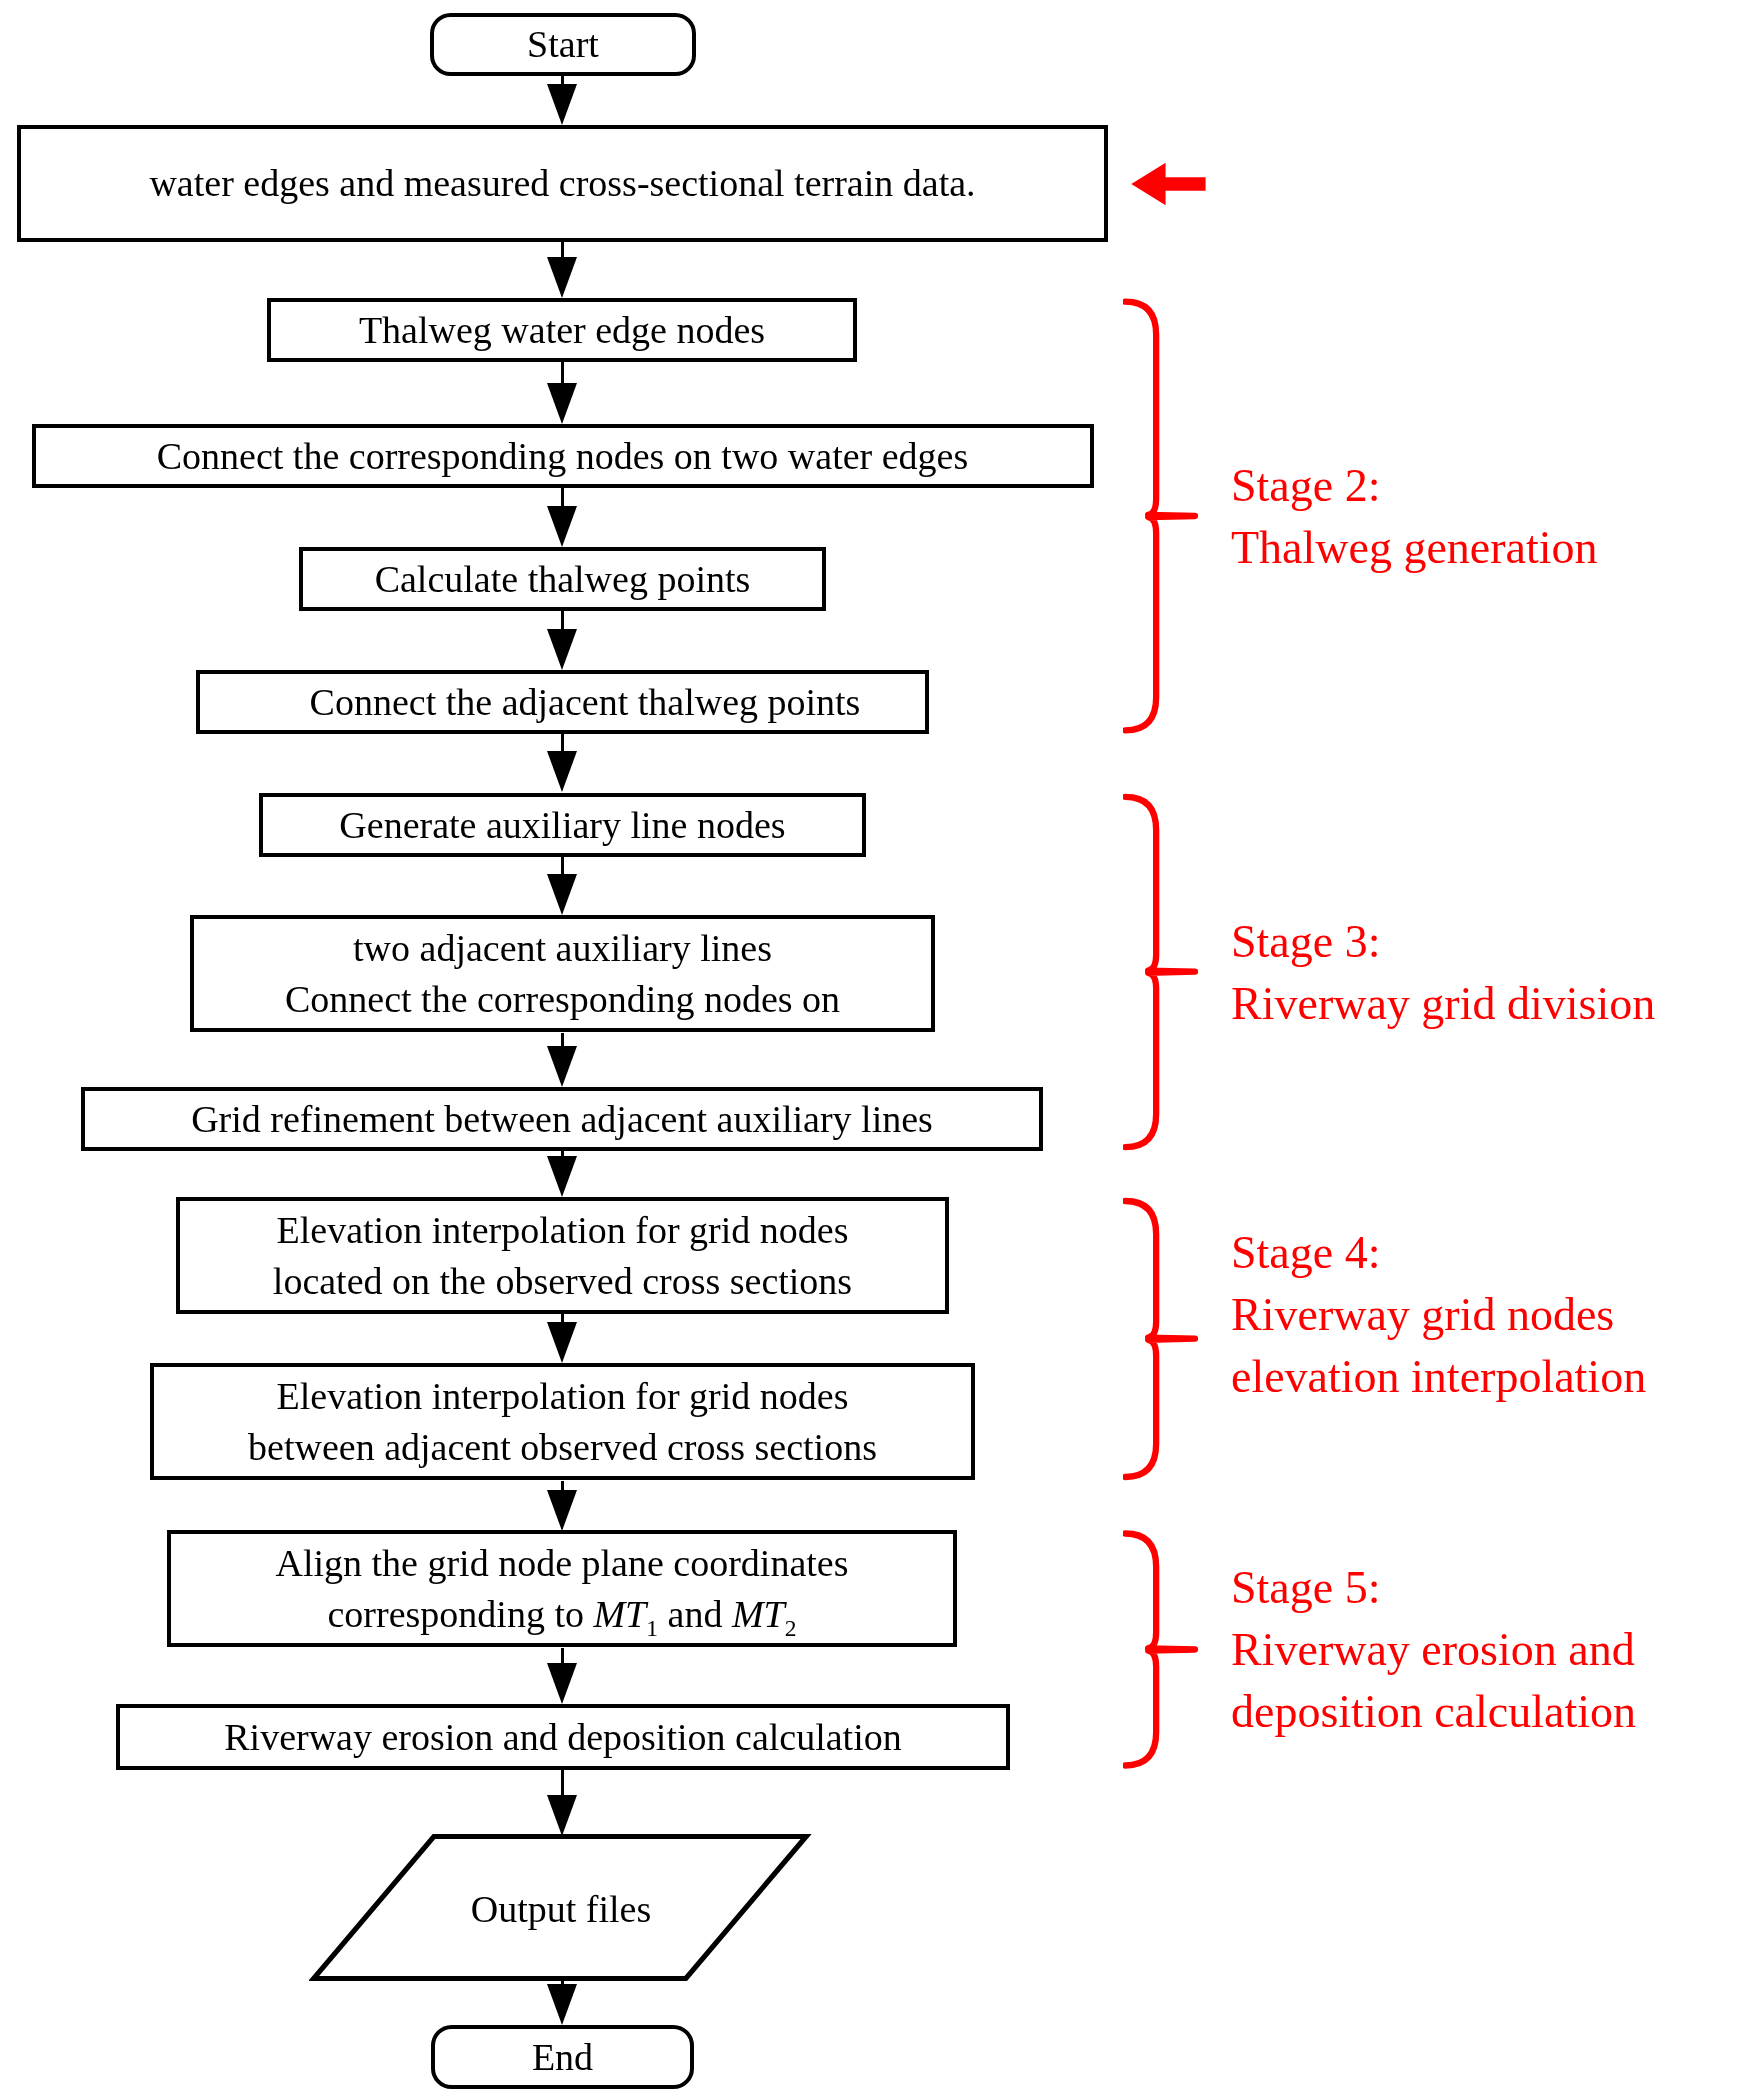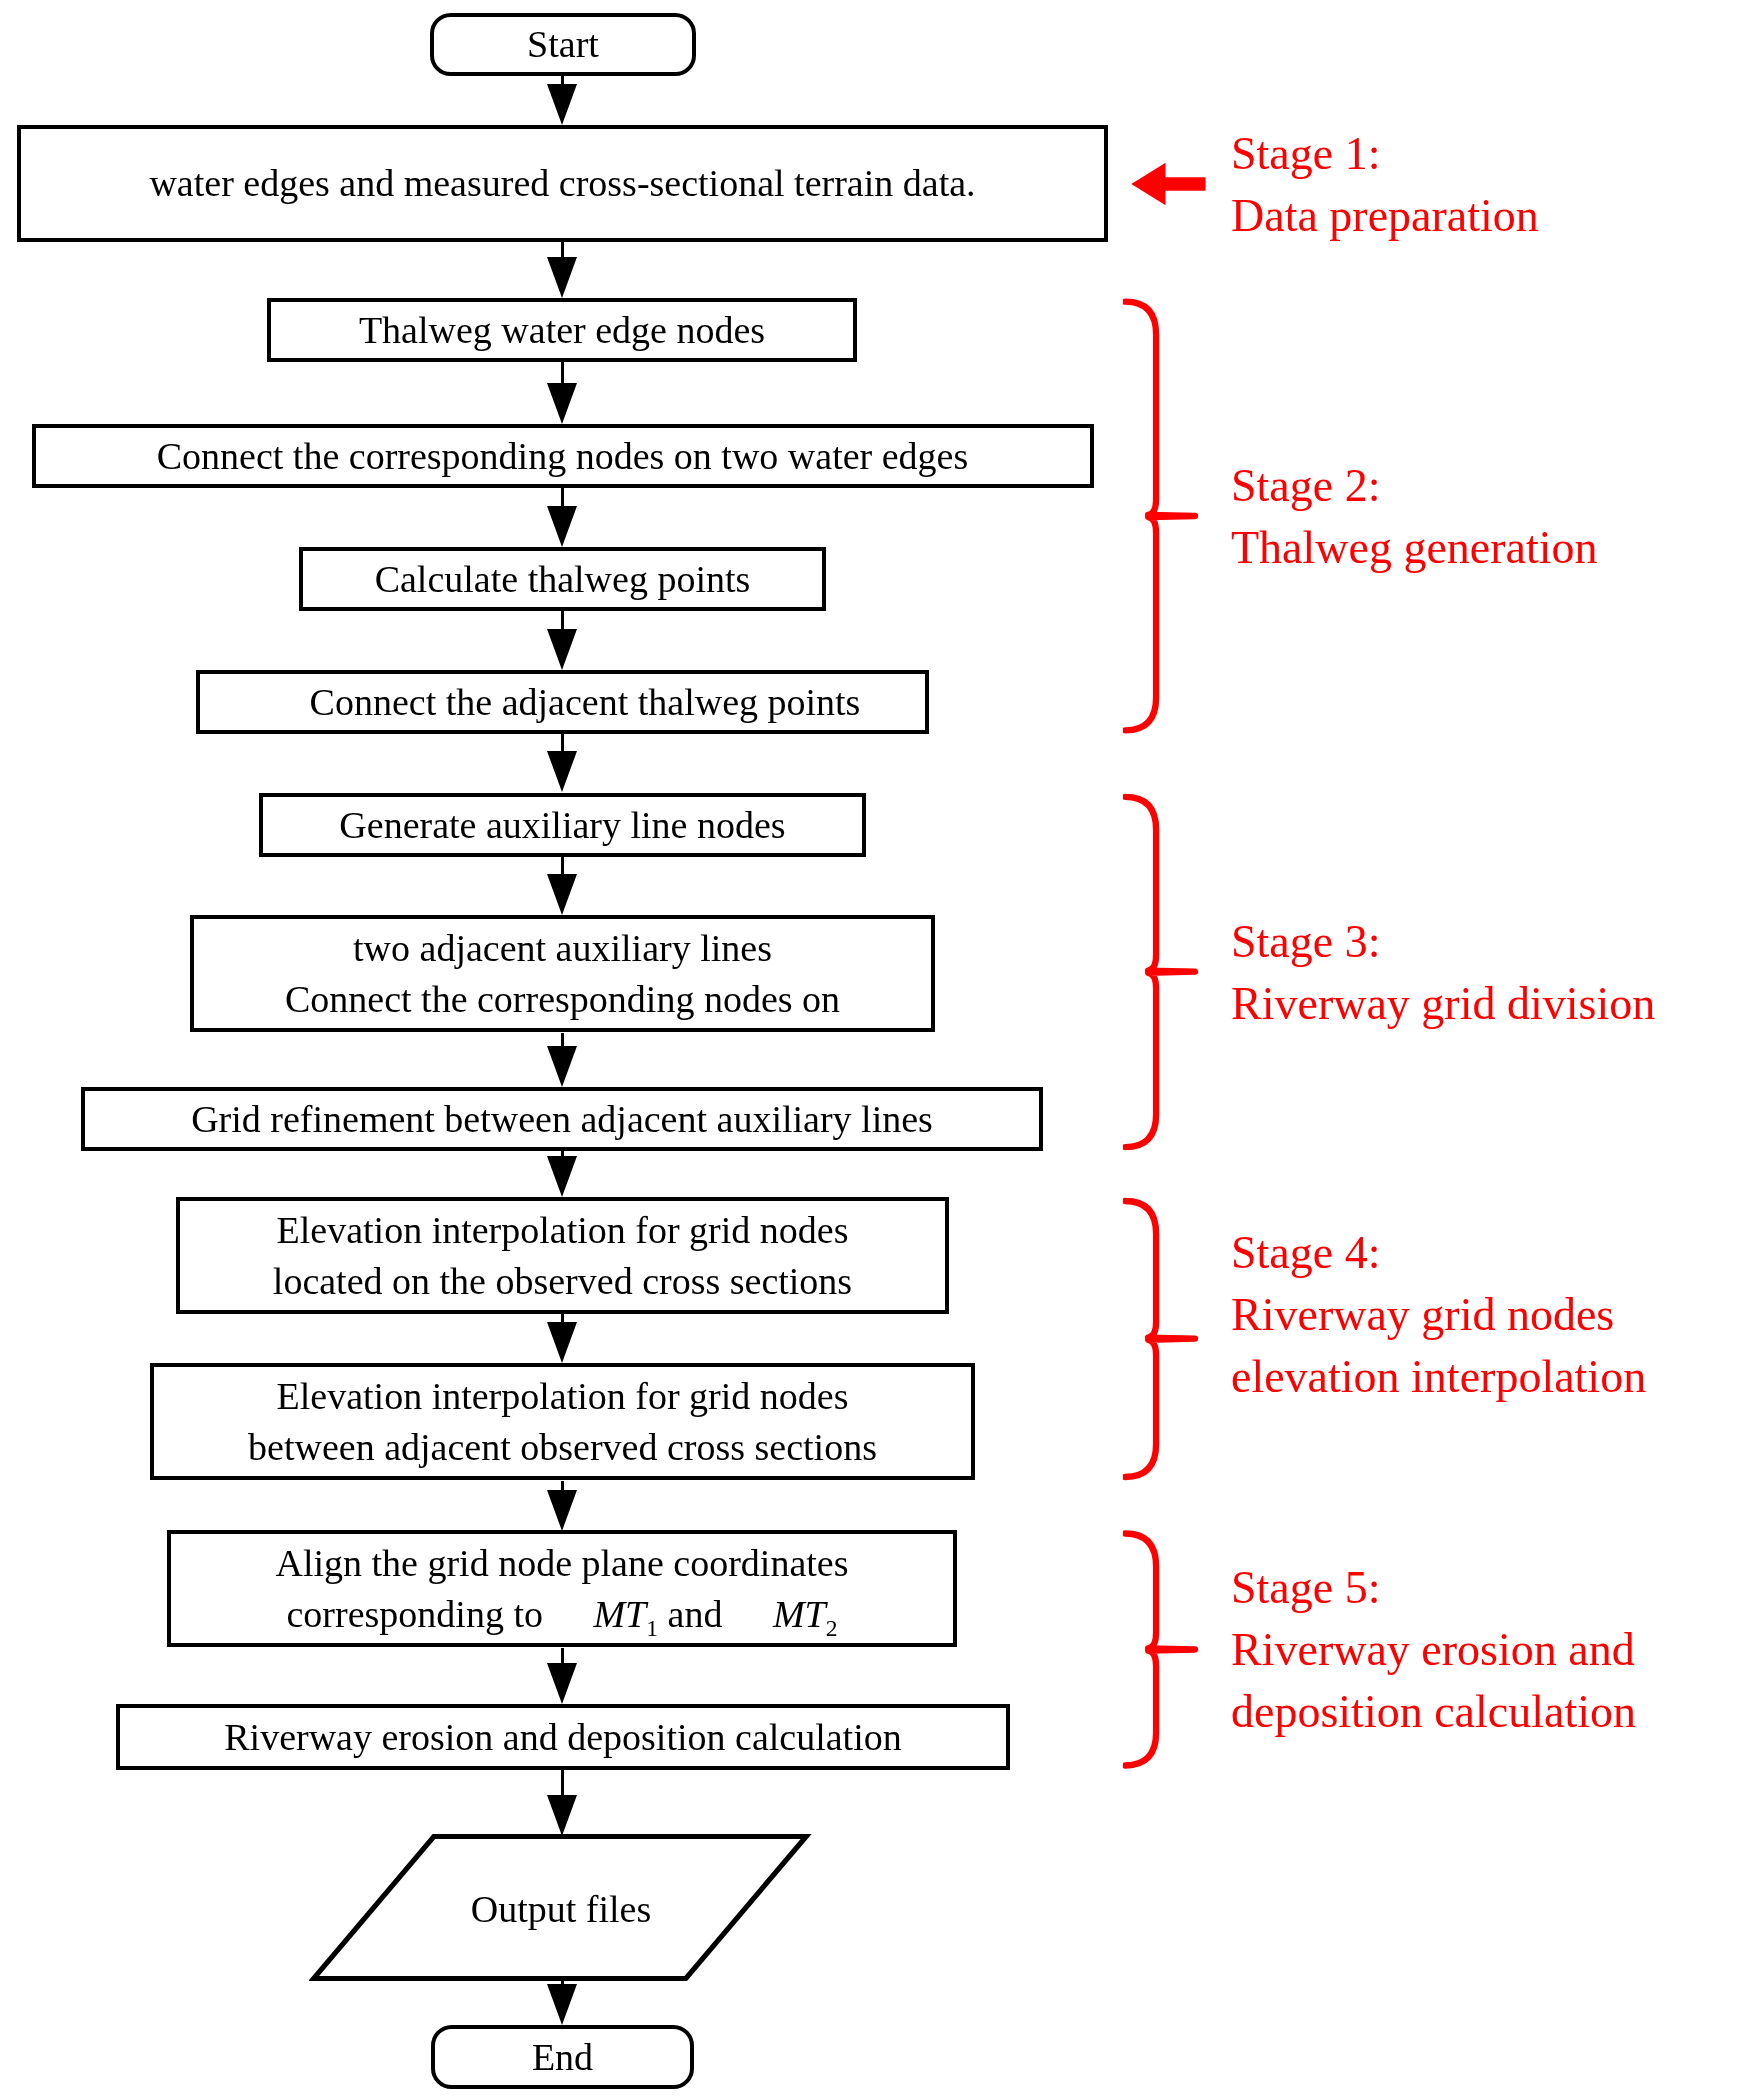--- a/index.html
+++ b/index.html
@@ -13,21 +13,21 @@
 
   
   .node{
     position:absolute;box-sizing:border-box;background:var(--paper);
     border:4.6px solid var(--ink);
     display:flex;flex-direction:column;align-items:center;justify-content:center;
     text-align:center;font-size:38px;line-height:1.34;white-space:nowrap;
   }
   .rounded{border-radius:20.6px;text-align:right;}
   .node .ln{display:block;}
-  .it{font-style:italic;margin-left:41px;}
+  .it{font-style:italic;}
   sub{font-size:0.62em;line-height:0;}
 
   
   .varrow{position:absolute;left:547px;width:31px;}
   .varrow .shaft{position:absolute;left:13.7px;top:0;bottom:33px;width:3.4px;background:var(--ink);}
   .varrow .head{position:absolute;left:0;bottom:0;width:0;height:0;
     border-left:15.5px solid transparent;border-right:15.5px solid transparent;
     border-top:41px solid var(--ink);}
 
   
@@ -179,24 +179,20 @@
       <i class="head"></i>
     </div>
 
   <div class="node rounded" style="left:431px;top:2025px;width:263px;height:64px;font-family:Liberation Serif, serif;">
     <span class="ln">End</span>
   </div>
 
   <svg class="stage1-arrow" style="left:1129px;top:158px;" width="80" height="52" viewBox="0 0 140 90">
     <path d="M4 45 L64 8 L64 33 L134 33 L134 57 L64 57 L64 82 Z"></path>
   </svg>
-  <div class="stage-label" style="top:123px;">
-    <div>Stage 1:</div>
-    <div>Data preparation</div>
-  </div>
 
   <svg class="brace" style="left:1123px;top:298px;" width="80" height="436" viewBox="0 0 140 762">
     <path d="M4 6 Q58 6 58 64 L58 351 Q58 377 44 379 L126 381 L44 383 Q58 385 58 411 L58 698 Q58 756 4 756"></path>
   </svg>
   <div class="stage-label" style="top:455px;">
     <div>Stage 2:</div>
     <div>Thalweg generation</div>
   </div>
 
   <svg class="brace" style="left:1123px;top:793px;" width="80" height="358" viewBox="0 0 140 625">

